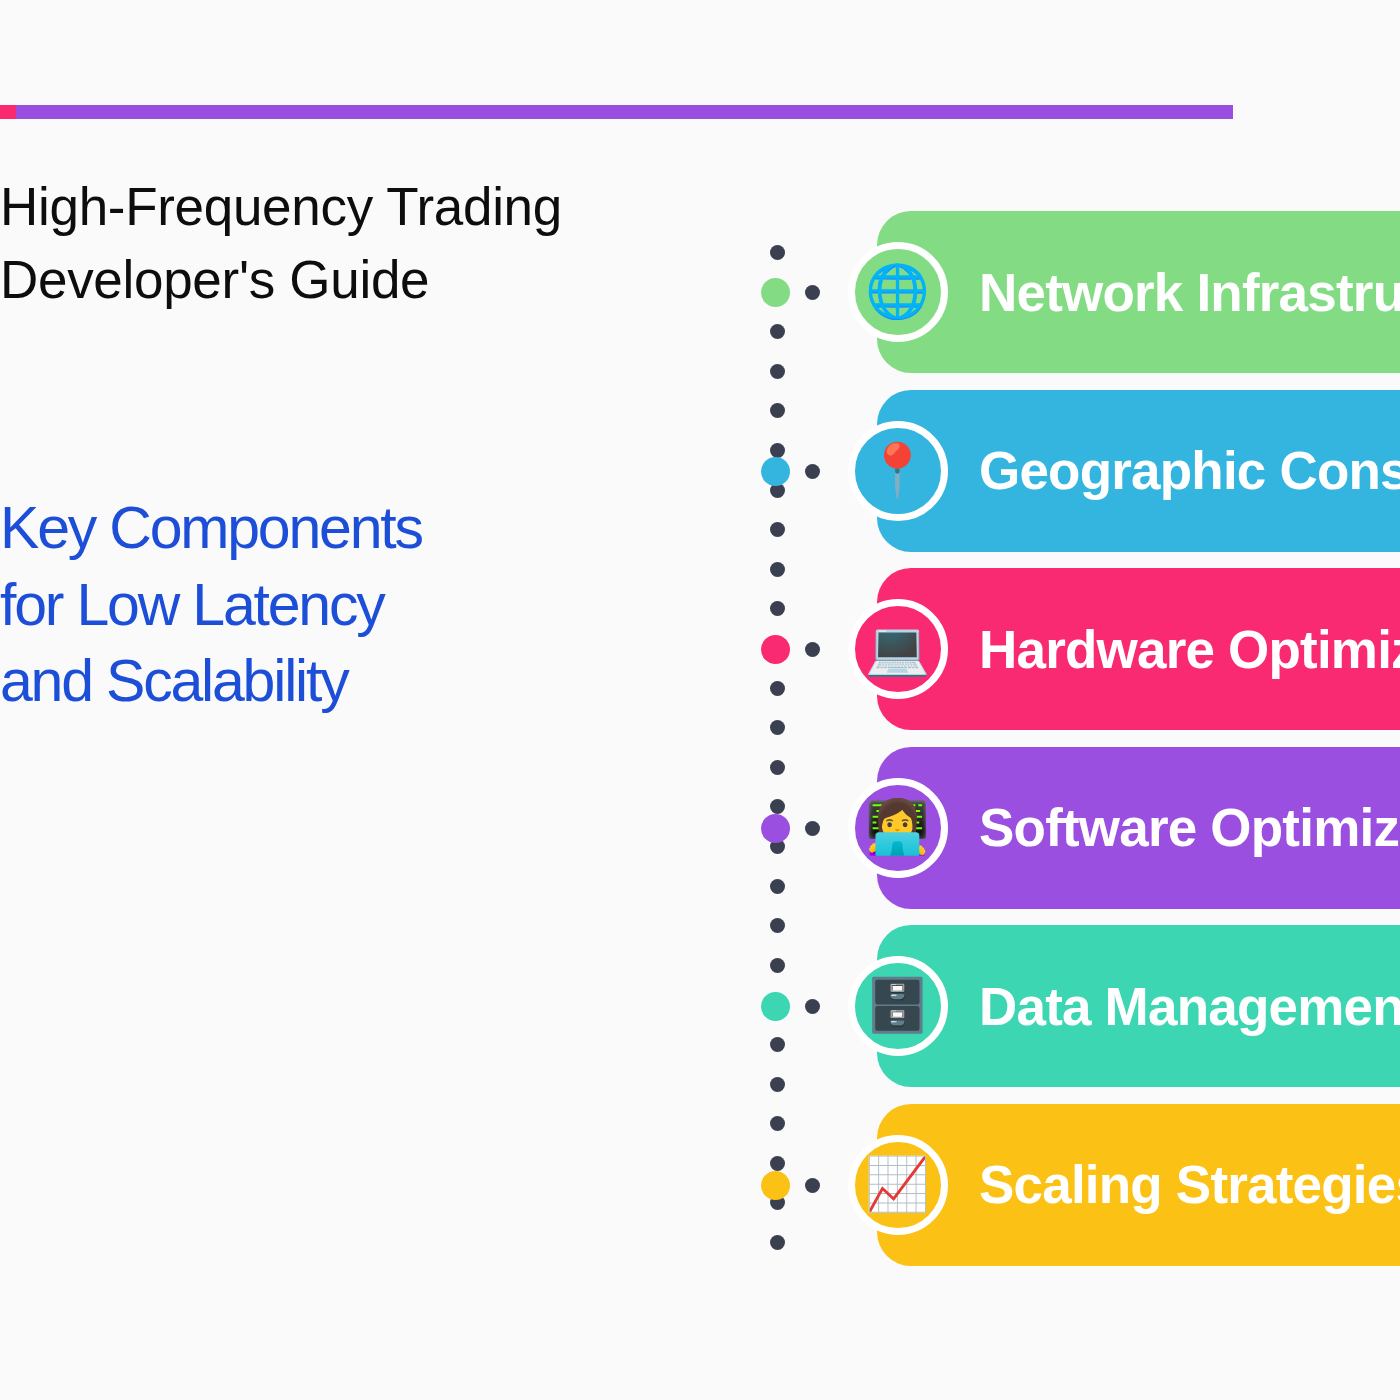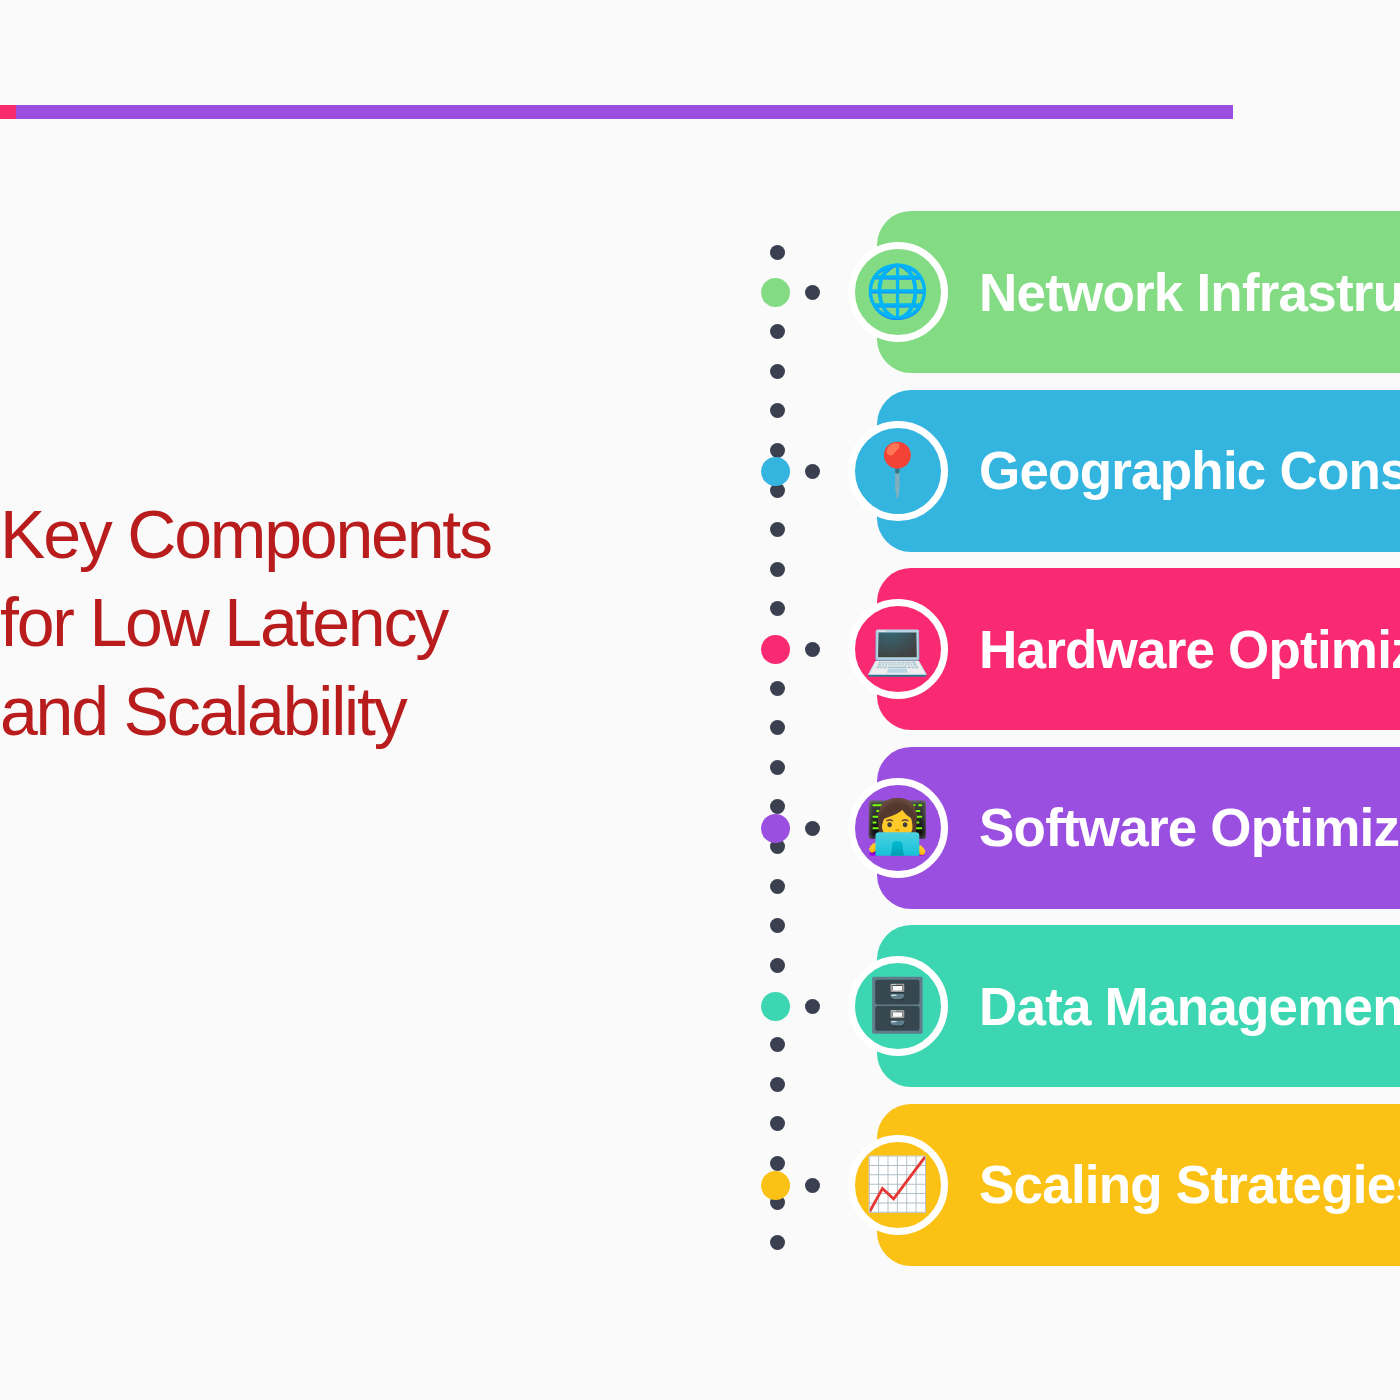--- a/index.html
+++ b/index.html
@@ -55,23 +55,23 @@
     color: #0d0d0d;
     font-weight: 400;
     letter-spacing: -0.3px;
     white-space: pre-line;
   }
   .headline {
     position: absolute;
     left: 160px;
     top: 490px;
     width: 860px;
-    font-size: 68px;
+    font-size: 59px;
     line-height: 1.30;
-    color: #b91c1c;
+    color: #1d4ed8;
     font-weight: 400;
     letter-spacing: -2.2px;
     white-space: pre-line;
   }
 
   
   .rail {
     position: absolute;
     left: 915px;
     top: 0;
@@ -161,20 +161,24 @@
 </head>
 <body>
 
 <div id="stage">
 
   <div class="accent-bar">
     <div class="accent-seg-pink"></div>
     <div class="accent-seg-purple"></div>
   </div>
 
+  <div class="left-col">
+    <div class="eyebrow">High-Frequency Trading
+Developer's Guide</div>
+  </div>
 
   <div class="headline">Key Components
 for Low Latency
 and Scalability</div>
 
   <div class="rail">
     <div class="track" id="track">
         <div class="track-dot" style="top: 244.9px;"></div>
         <div class="track-dot" style="top: 284.5px;"></div>
         <div class="track-dot" style="top: 324.1px;"></div>

